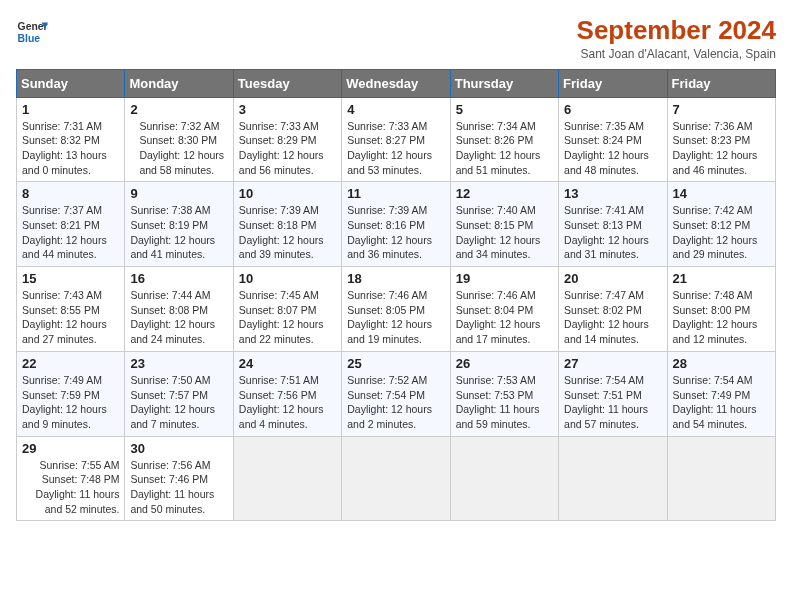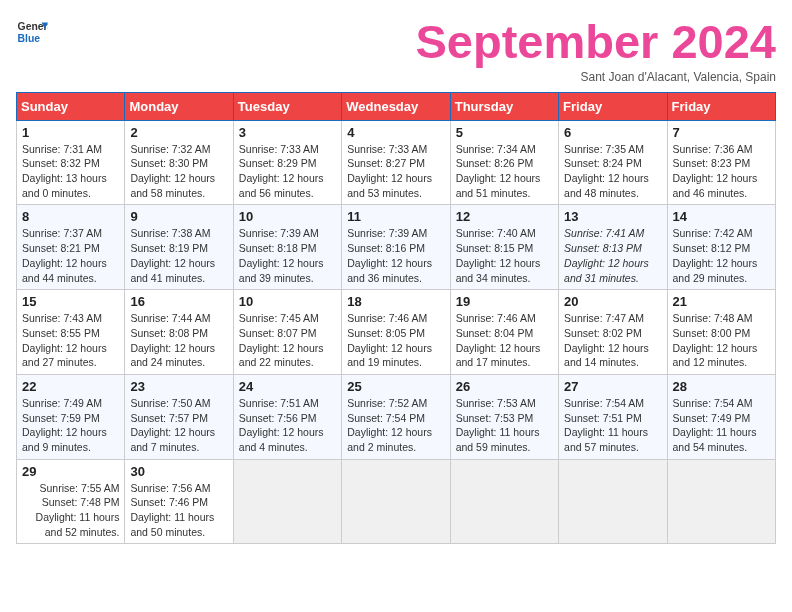--- a/index.html
+++ b/index.html
@@ -22,37 +22,37 @@
       gap: 4px;
     }
     .logo-icon {
       width: 32px;
       height: 32px;
     }
     .title-area {
       text-align: right;
     }
     .calendar-title {
-      font-size: 47px;
+      font-size: 26px;
       font-weight: bold;
-      color: #ec4899;
+      color: #c2410c;
       line-height: 1.1;
     }
     .calendar-subtitle {
       font-size: 12px;
       color: #555;
       margin-top: 2px;
     }
     .calendar {
       width: 100%;
       border-collapse: collapse;
       font-size: 11px;
     }
     .calendar thead th {
-      background-color: #ef4444;
+      background-color: #737373;
       color: #fff;
       padding: 6px 4px;
       text-align: left;
       font-size: 13px;
       font-weight: bold;
       border: 1px solid #1a6bbf;
     }
     .calendar tbody td {
       border: 1px solid #ccc;
       vertical-align: top;
@@ -115,21 +115,21 @@
   <tr>
         <td>
           <span class="day-number">1</span>
           <div class="day-info" style="white-space: pre-line;">Sunrise: 7:31 AM
 Sunset: 8:32 PM
 Daylight: 13 hours
 and 0 minutes.</div>
         </td>
         <td>
           <span class="day-number">2</span>
-          <div class="day-info" style="white-space: pre-line;">Sunrise: 7:32 AM
+          <div class="day-info" style="white-space: pre-line; margin-left: 9px;">Sunrise: 7:32 AM
 Sunset: 8:30 PM
 Daylight: 12 hours
 and 58 minutes.</div>
         </td>
         <td>
           <span class="day-number">3</span>
           <div class="day-info" style="white-space: pre-line;">Sunrise: 7:33 AM
 Sunset: 8:29 PM
 Daylight: 12 hours
 and 56 minutes.</div>
@@ -194,21 +194,21 @@
         </td>
         <td>
           <span class="day-number">12</span>
           <div class="day-info" style="white-space: pre-line;">Sunrise: 7:40 AM
 Sunset: 8:15 PM
 Daylight: 12 hours
 and 34 minutes.</div>
         </td>
         <td>
           <span class="day-number">13</span>
-          <div class="day-info" style="white-space: pre-line; font-style: italic;">Sunrise: 7:41 AM
+          <div class="day-info" style="white-space: pre-line;">Sunrise: 7:41 AM
 Sunset: 8:13 PM
 Daylight: 12 hours
 and 31 minutes.</div>
         </td>
         <td>
           <span class="day-number">14</span>
           <div class="day-info" style="white-space: pre-line;">Sunrise: 7:42 AM
 Sunset: 8:12 PM
 Daylight: 12 hours
 and 29 minutes.</div>

